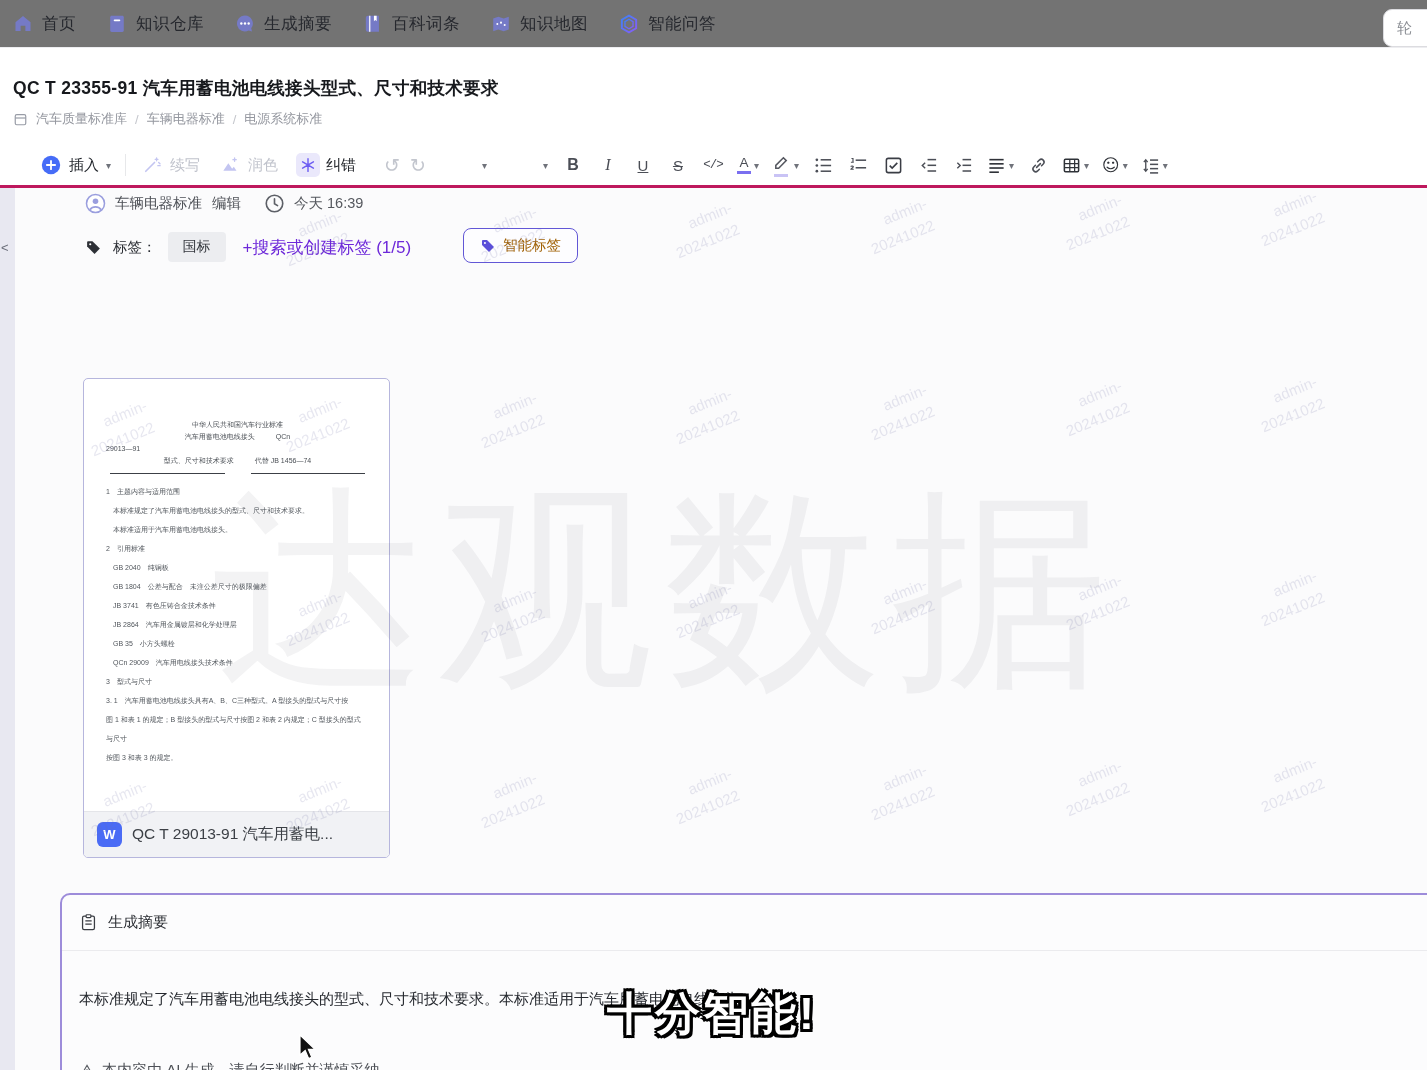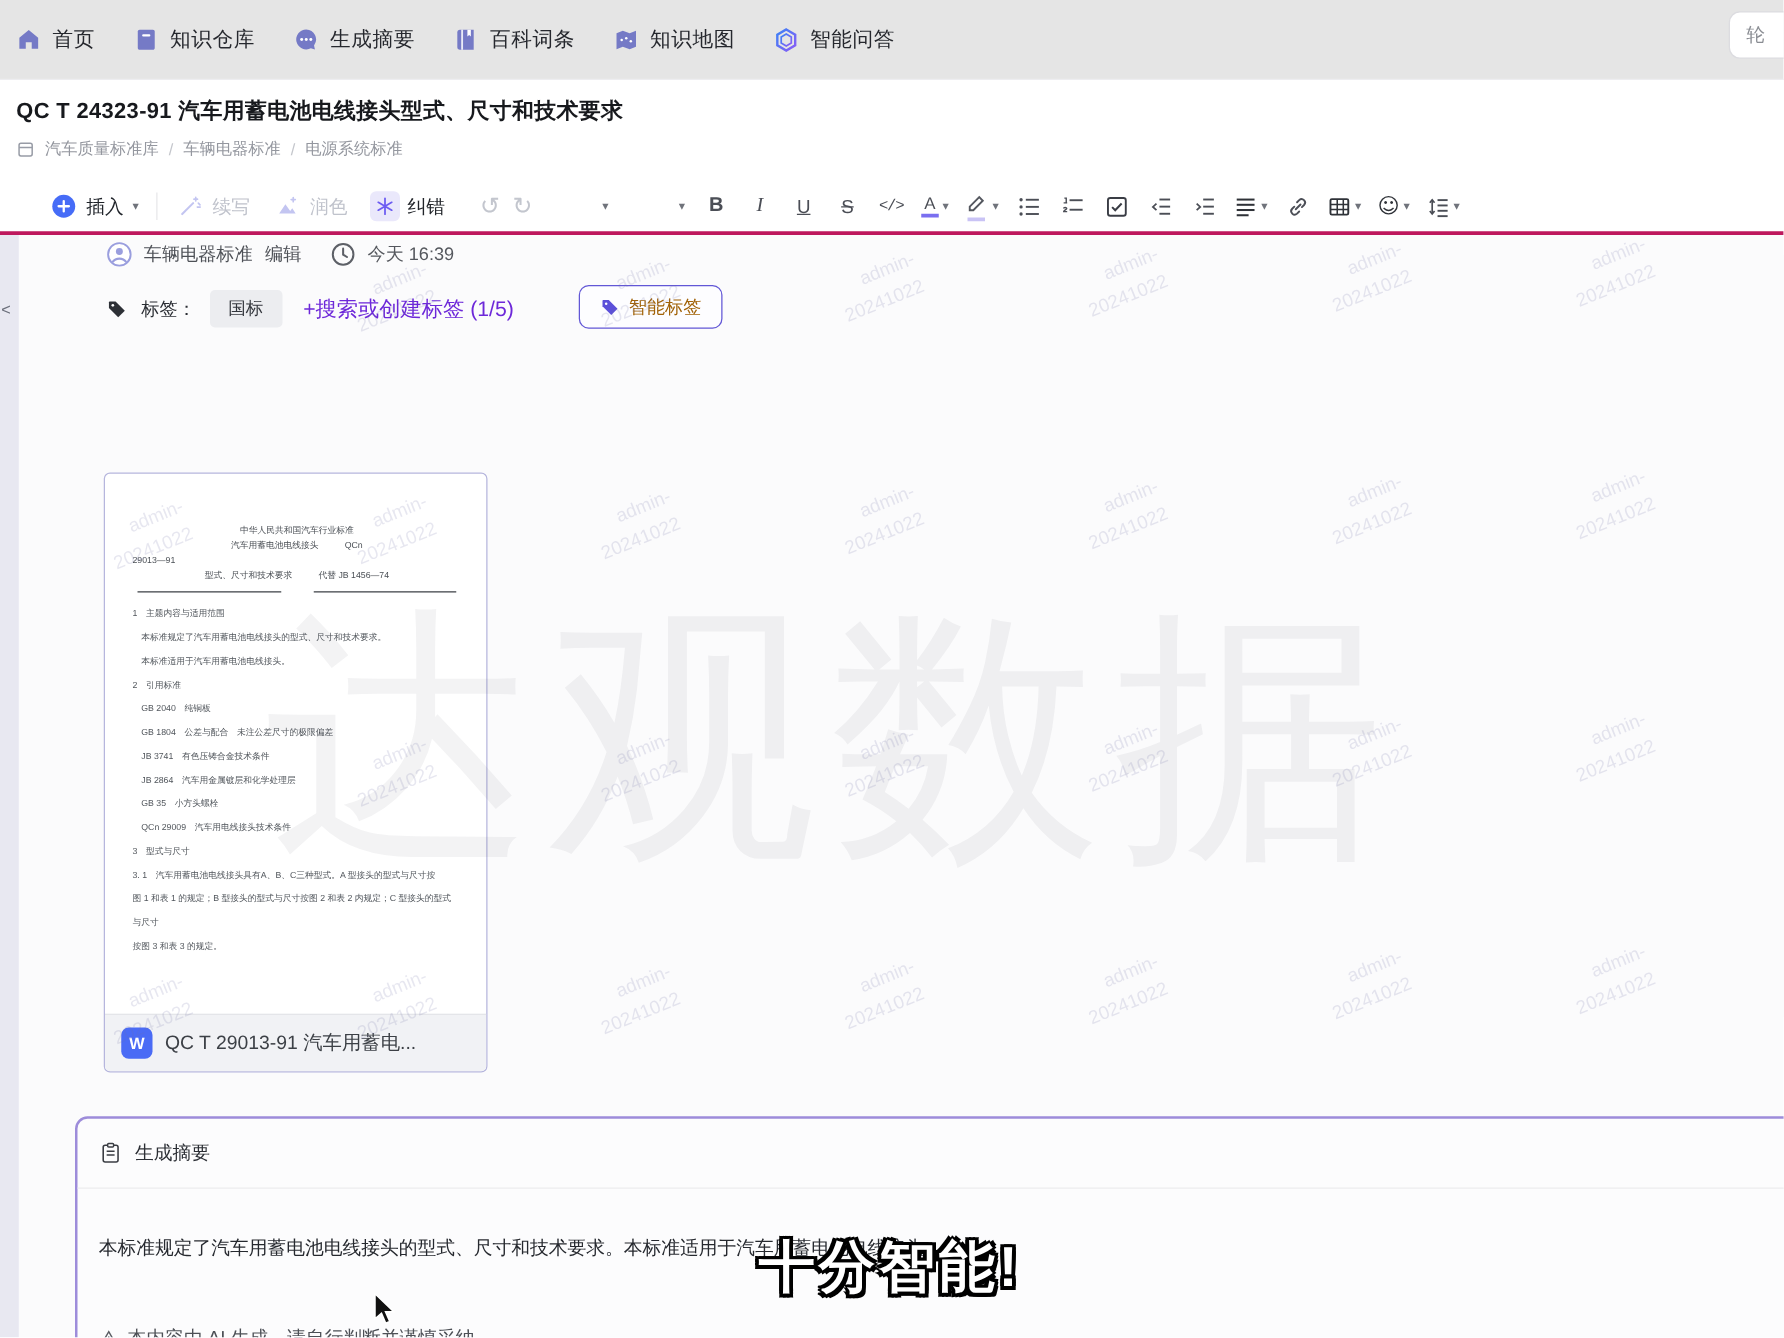--- a/index.html
+++ b/index.html
@@ -1,21 +1,21 @@
 <!DOCTYPE html>
 <html><head>
 <meta charset="utf-8">
 <style>
   * { margin:0; padding:0; box-sizing:border-box; }
   html,body { width:1427px; height:1070px; overflow:hidden; background:#fff;
     font-family:"Liberation Sans","DejaVu Sans",sans-serif; }
   .screen { position:relative; width:1427px; height:1070px; overflow:hidden; background:#fff; }
 
   
-  .topnav { position:absolute; left:0; top:0; width:1427px; height:64px; background:#e5e5e5;
+  .topnav { position:absolute; left:0; top:0; width:1427px; height:48px; background:#737373;
     border-bottom:1px solid #ededf0; display:flex; align-items:center; padding-left:12px; gap:30px; z-index:10; }
   .nav-item { display:flex; align-items:center; gap:8px; cursor:pointer; }
   .nav-item svg { width:22px; height:22px; }
   .nav-label { font-size:16.5px; color:#26282e; font-weight:500; letter-spacing:.5px; }
   .carousel-btn { position:absolute; right:-16px; top:9px; width:60px; height:38px; background:#fff;
     border:1px solid #dcdce0; border-radius:9px; color:#8a8d93; font-size:15px; display:flex;
     align-items:center; padding-left:13px; }
 
   
   .title-area { position:absolute; left:0; top:56px; width:1427px; height:89px; background:#fff; padding:20px 0 0 13px; z-index:9; }
@@ -171,21 +171,21 @@
           </defs>
           <path d="M12 2.8 19.8 7.3v9.4L12 21.2 4.2 16.7V7.3z" fill="none" stroke="url(#hx)" stroke-width="2.1"></path>
           <path d="M12 6.8 16.4 9.4v5.2L12 17.2 7.6 14.6V9.4z" fill="none" stroke="url(#hx)" stroke-width="1.5"></path>
         </svg>
       <span class="nav-label">智能问答</span>
     </div>
     <div class="carousel-btn">轮</div>
   </header>
 
   <section class="title-area">
-    <h1 class="doc-title">QC T 24323-91 汽车用蓄电池电线接头型式、尺寸和技术要求</h1>
+    <h1 class="doc-title">QC T 23355-91 汽车用蓄电池电线接头型式、尺寸和技术要求</h1>
     <div class="breadcrumb">
       <svg viewBox="0 0 20 20">
           <rect x="3" y="3.5" width="14" height="13.5" rx="2" fill="none" stroke="#989ca6" stroke-width="1.6"></rect>
           <path d="M3 8h14" stroke="#989ca6" stroke-width="1.6"></path>
         </svg>
       <span>汽车质量标准库</span>
       <span class="sep">/</span>
       <span>车辆电器标准</span>
       <span class="sep">/</span>
       <span>电源系统标准</span>

